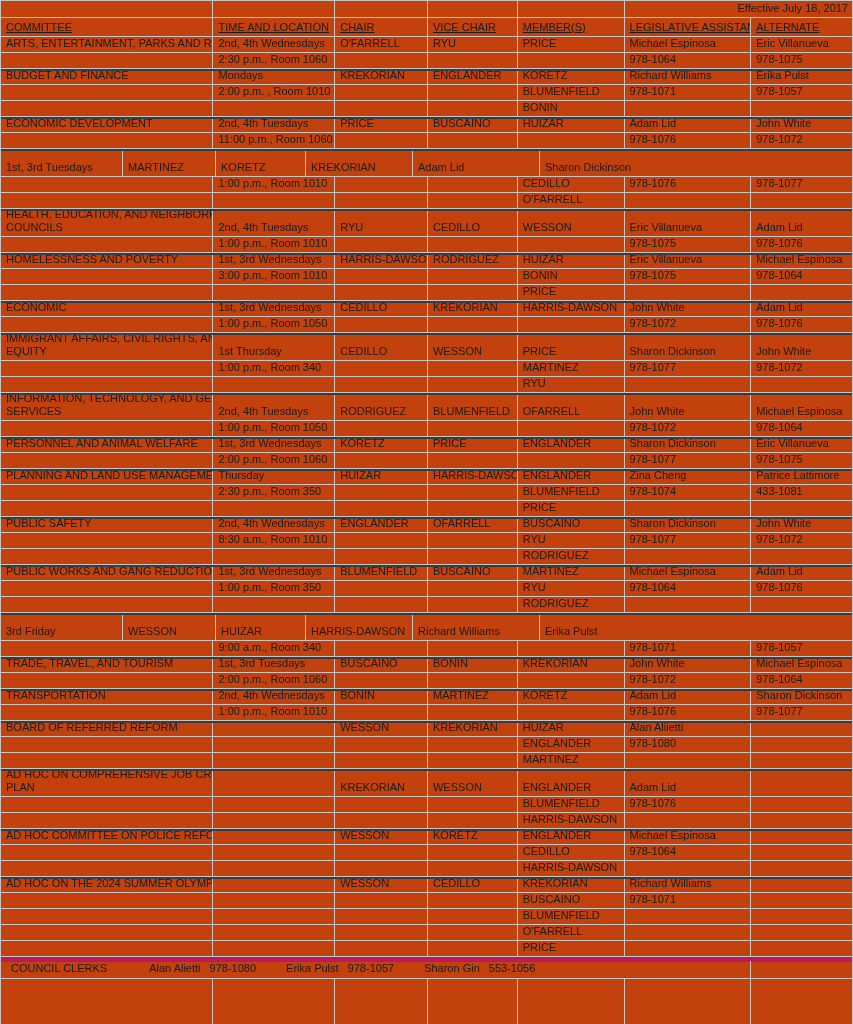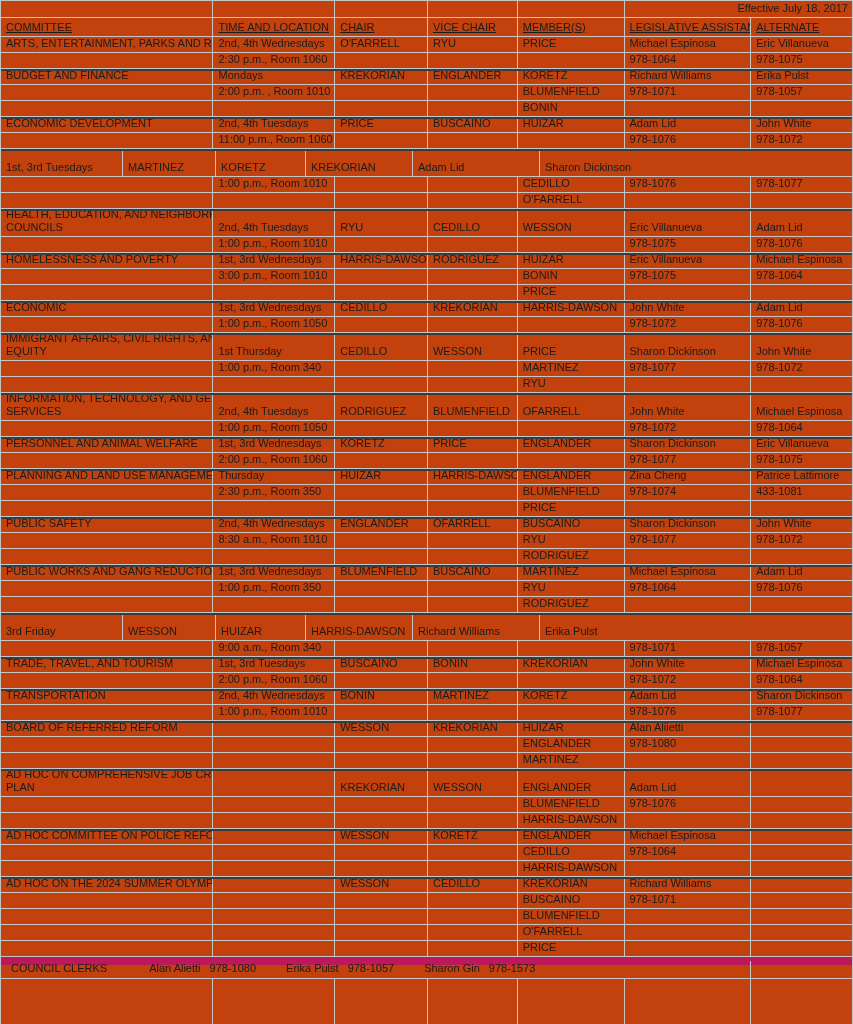--- a/index.html
+++ b/index.html
@@ -26,21 +26,21 @@
   .top-row{height:17px;}
   .top-row .merged{width:228px;justify-content:flex-end;padding-right:4px;}
 
   .header-row{height:19px;}
   .header-row .cell span{text-decoration:underline;white-space:nowrap;}
 
   .body-row{height:16px;}
   .body-row.tall{height:28px;}
   .body-row.sec{border-top:2px solid #3b3b3b;}
 
-  .clerks-row{height:22px;border-top:8px solid #be185d;align-items:flex-end;}
+  .clerks-row{height:22px;border-top:5px solid #be185d;align-items:flex-end;}
   .clerks-main{width:752px;box-sizing:border-box;border-right:1px solid #c6c6c6;
                padding:1px 2px 3px 10px;display:flex;align-items:flex-end;overflow:hidden;white-space:nowrap;}
   .clerks-last{width:101px;}
   .clerk-name{margin-left:30px;}
   .clerk-name.first{margin-left:42px;}
   .clerk-phone{margin-left:9px;}
 
   .empty-row{flex:1 1 auto;border-bottom:none;}
 </style>
 </head>
@@ -1304,21 +1304,21 @@
     </div>
 
   <div class="row clerks-row">
     <div class="clerks-main">
       <span>COUNCIL CLERKS</span>
       <span class="clerk-name first">Alan Alietti</span>
       <span class="clerk-phone">978-1080</span>
       <span class="clerk-name">Erika Pulst</span>
       <span class="clerk-phone">978-1057</span>
       <span class="clerk-name">Sharon Gin</span>
-      <span class="clerk-phone">978-1573</span>
+      <span class="clerk-phone">553-1056</span>
     </div>
     <div class="cell clerks-last"></div>
   </div>
 
   <div class="row empty-row">
     <div class="cell col0"></div>
     <div class="cell col1"></div>
     <div class="cell col2"></div>
     <div class="cell col3"></div>
     <div class="cell col4"></div>

